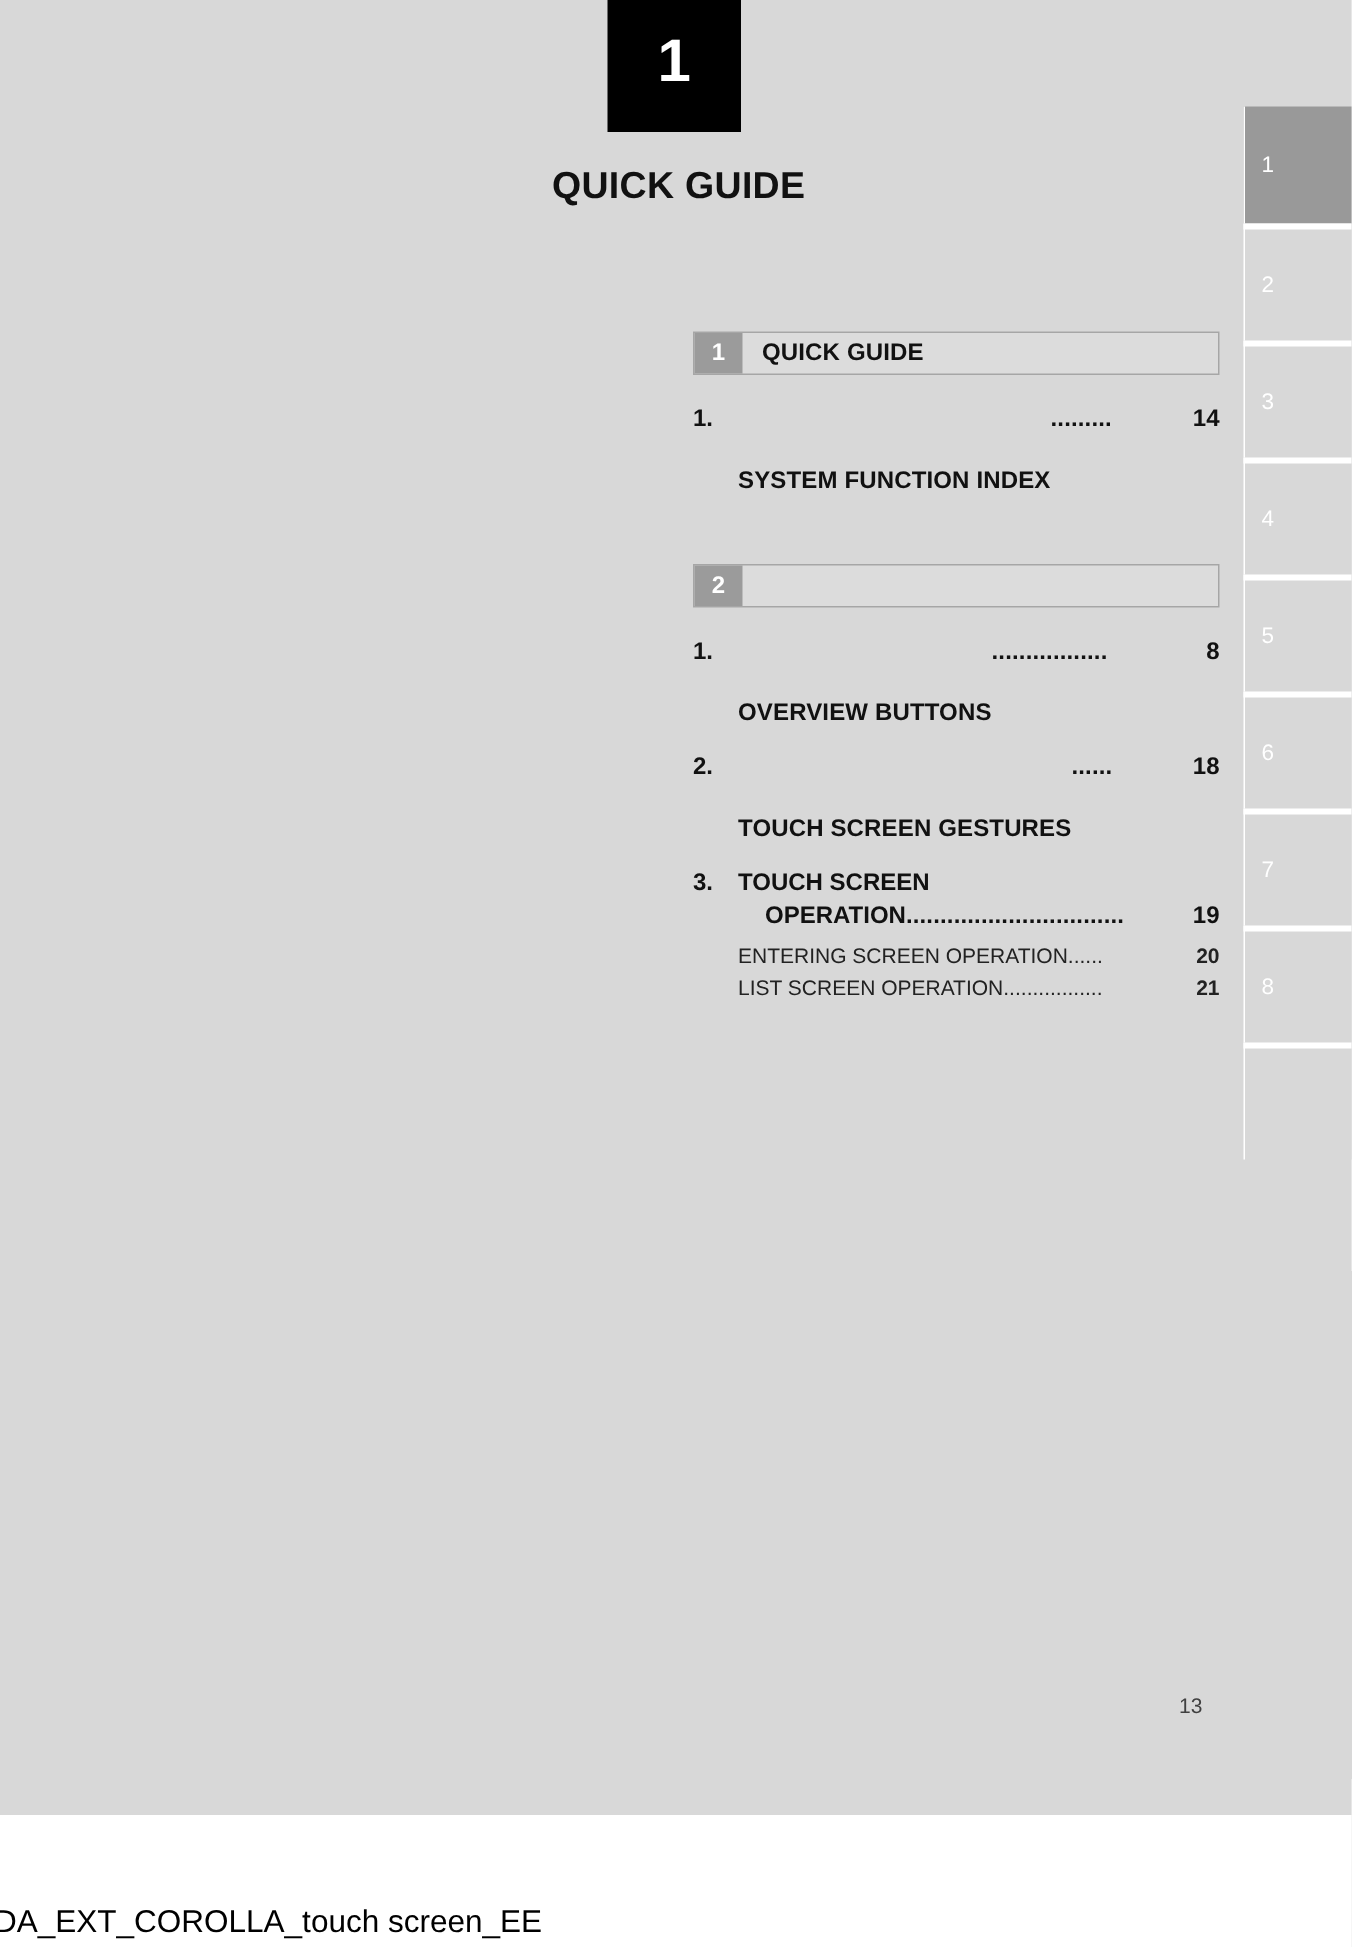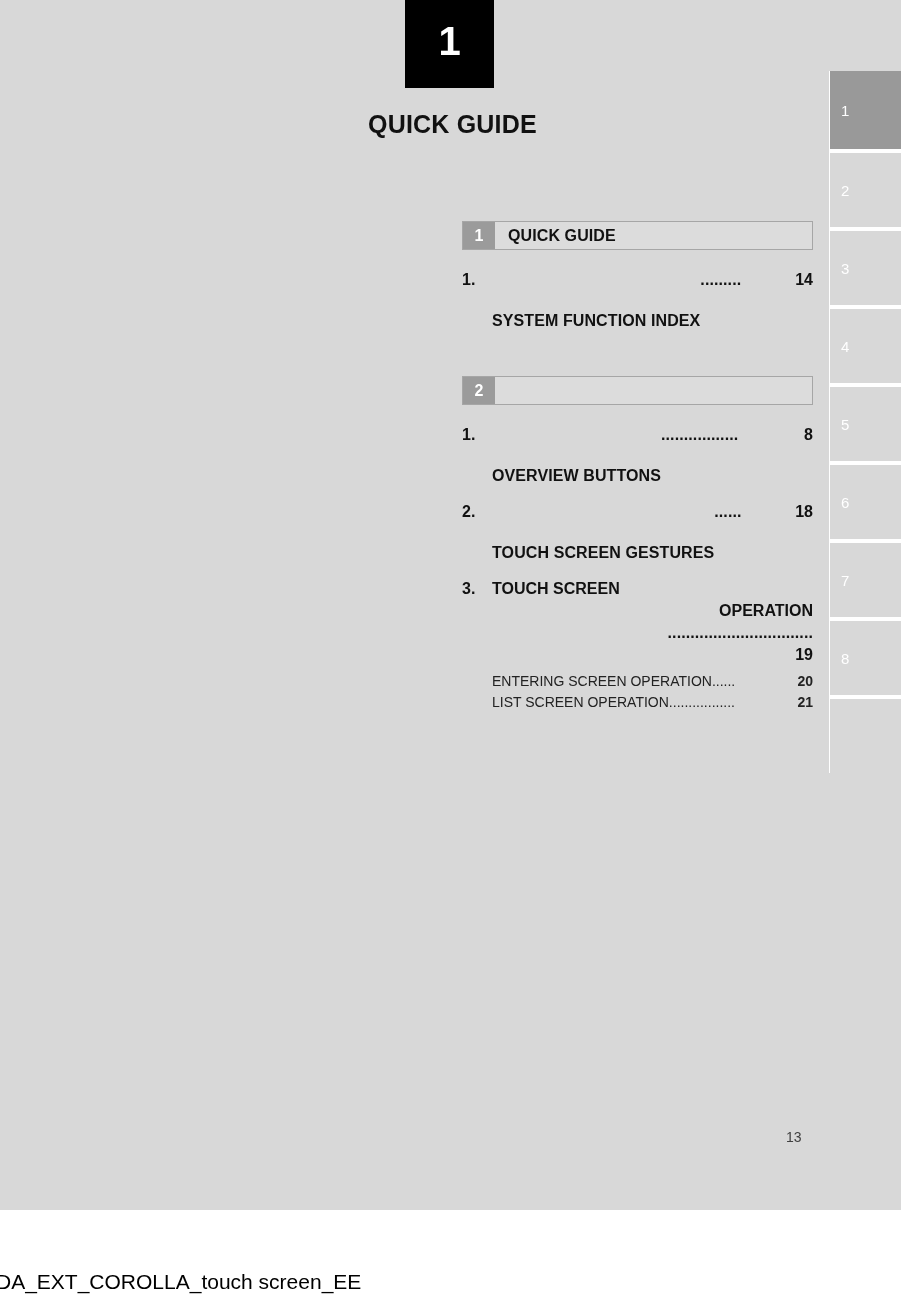--- a/index.html
+++ b/index.html
@@ -145,23 +145,22 @@
   
   .entry.two-line .e-body {
     flex-direction: column;
     align-items: stretch;
   }
   .entry.two-line .e-line1 {
     white-space: nowrap;
   }
   .entry.two-line .e-line2 {
     display: flex;
-    align-items: flex-end;
+    align-items: flex-start;
     padding-left: 18px;
-    flex-direction: column;
   }
   .entry.two-line .e-line2 .e-title2 {
     white-space: nowrap;
   }
 
   
   .subentry {
     display: flex;
     align-items: flex-start;
     font-size: 14px;

